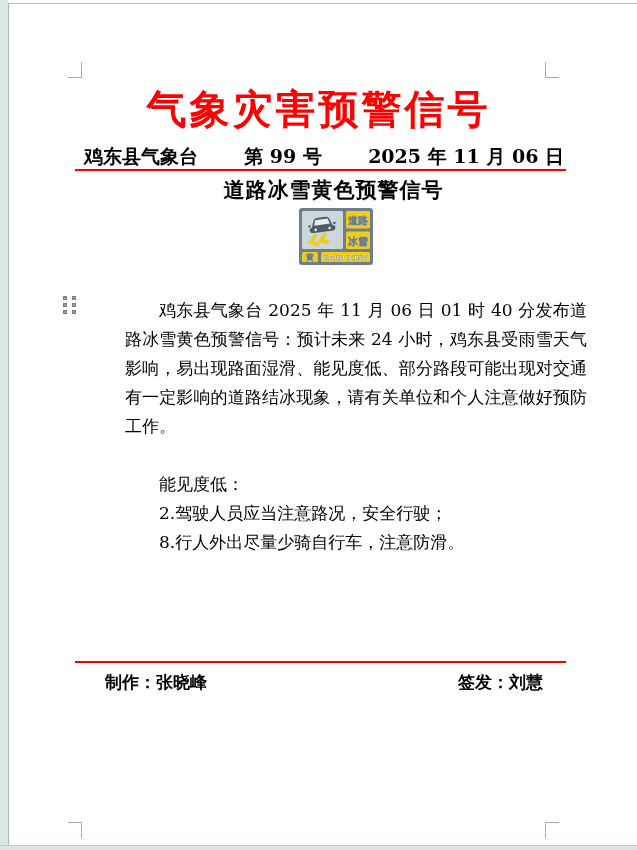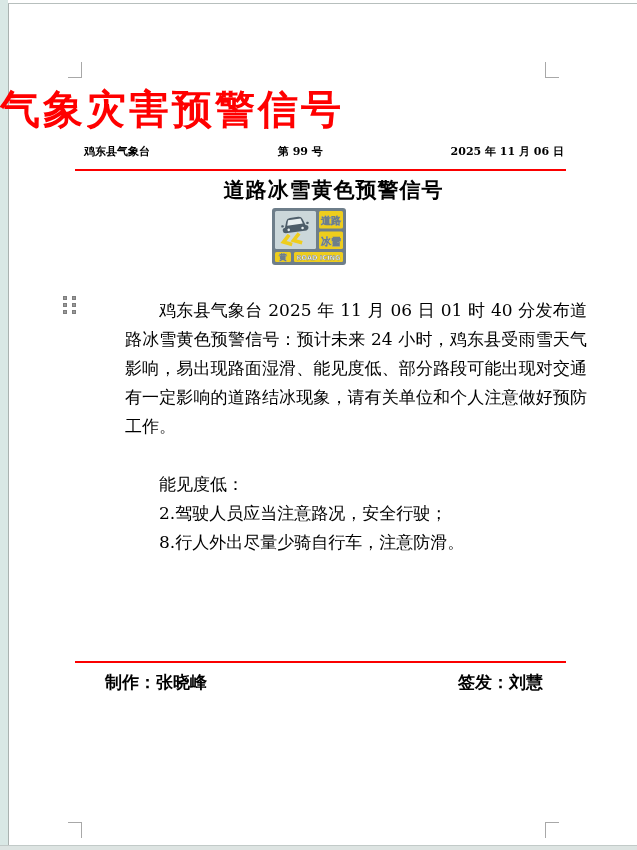--- a/index.html
+++ b/index.html
@@ -29,43 +29,43 @@
   }
   
   .cmark { position: absolute; width: 14px; height: 16px; }
   .cmark.tl { left: 68px; top: 62px;  border-right: 1px solid #a8a8a8; border-bottom: 1px solid #a8a8a8; }
   .cmark.tr { left: 545px; top: 62px; border-left: 1px solid #a8a8a8;  border-bottom: 1px solid #a8a8a8; }
   .cmark.bl { left: 68px; top: 822px; border-right: 1px solid #a8a8a8; border-top: 1px solid #a8a8a8; }
   .cmark.br { left: 545px; top: 822px; border-left: 1px solid #a8a8a8;  border-top: 1px solid #a8a8a8; }
 
   .doc-title {
     position: absolute; left: 0; top: 82px; width: 637px;
-    font-size: 40px; font-weight: bold;
+    text-align: center; font-size: 40px; font-weight: bold;
     letter-spacing: 3px; color: #ff0000; white-space: nowrap;
   }
   .header-row {
     position: absolute; left: 75px; top: 144px; width: 491px;
     display: flex; align-items: baseline; justify-content: space-between;
-    font-size: 11px; font-weight: bold; white-space: nowrap;
+    font-size: 19px; font-weight: bold; white-space: nowrap;
   }
   .header-row .agency { padding-left: 9px; }
   .header-row .hdate { padding-right: 2px; }
   .rule-red {
     position: absolute; left: 75px; width: 491px; height: 2px;
     background: #fb0000;
   }
   .rule-red.top-rule { top: 169px; }
   .rule-red.bottom-rule { top: 661px; }
   .subtitle {
     position: absolute; left: 0; top: 176px; width: 637px;
     text-align: center; font-size: 21px; font-weight: bold;
     letter-spacing: 1px; white-space: nowrap; margin-left: 15px;
   }
   .warn-icon-wrap {
-    position: absolute; left: 272px; top: 208px; width: 74px; height: 57px;
+    position: absolute; left: 299px; top: 208px; width: 74px; height: 57px;
   }
   .drag-handle {
     position: absolute; left: 63px; top: 296px;
     display: grid; grid-template-columns: 4px 4px;
     grid-template-rows: 4px 4px 4px; column-gap: 5px; row-gap: 3px;
   }
   .drag-handle span { width: 4px; height: 4px; background: #9a9a9a; box-shadow: inset 0 0 0 1px #7d7d7d; }
 
   .body-text {
     position: absolute; left: 97px; top: 296px; width: 462px;

